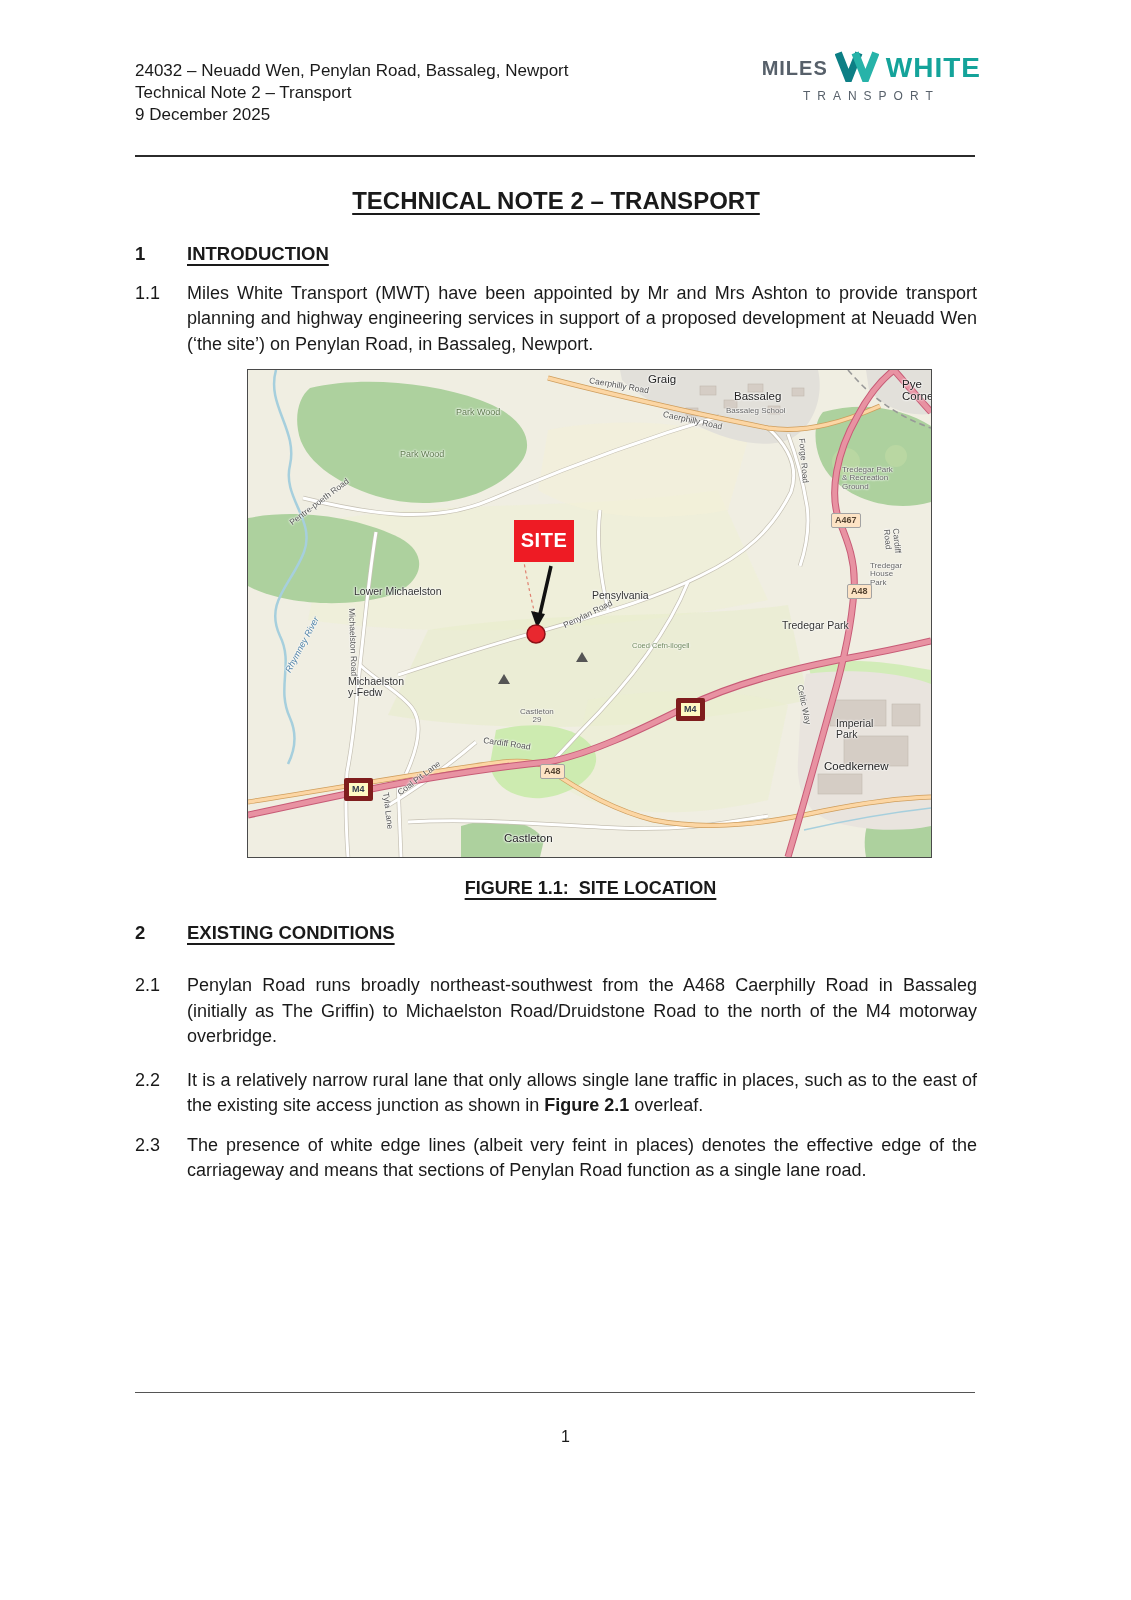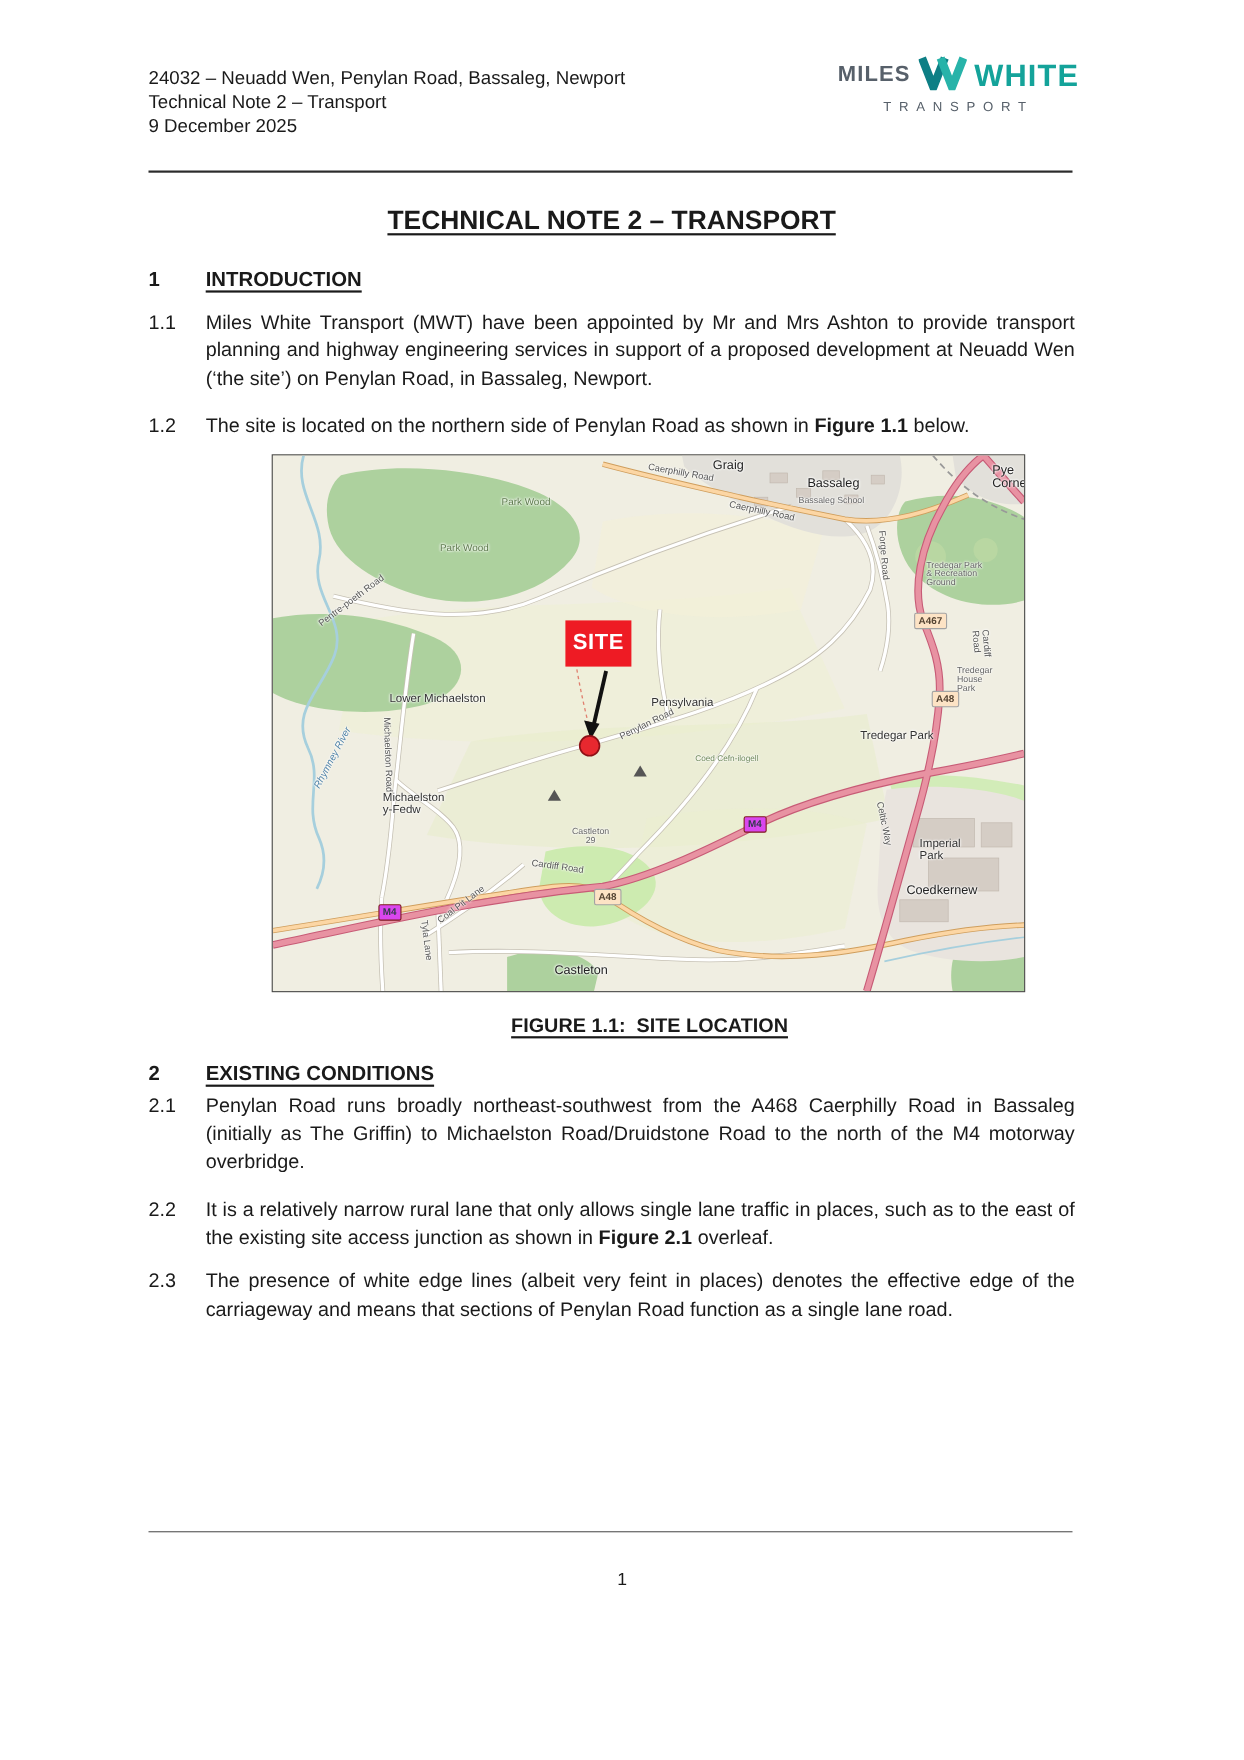--- a/index.html
+++ b/index.html
@@ -20,21 +20,21 @@
   .doc-title{text-align:center;font-weight:bold;font-size:24px;line-height:29px;}
   .doc-title + .doc-title{margin-top:14px;}
   .doc-title span{text-decoration:underline;text-decoration-thickness:2px;text-underline-offset:4px;}
 
   .sec{display:flex;font-weight:bold;font-size:18.5px;}
   .sec-1{margin-top:26px;}
   .sec-2{margin-top:18px;}
   .shead{text-decoration:underline;text-decoration-thickness:2px;text-underline-offset:4px;}
   .pnum{flex:0 0 52px;}
   .para{display:flex;margin-top:16px;}
-  .mt14{margin-top:14px;}.mt18{margin-top:18px;}.mt22{margin-top:22px;}.mt12{margin-top:4px;}
+  .mt14{margin-top:14px;}.mt18{margin-top:18px;}.mt22{margin-top:22px;}.mt12{margin-top:28px;}
   .ptext{flex:1;text-align:justify;}
 
   
   .figure-block{margin:12px 0 0 112px;width:687px;}
   .map-frame{position:relative;width:683px;height:487px;border:1px solid #4a4a4a;overflow:hidden;background:#f0eee2;}
   .map-caption{margin-top:18px;text-align:center;font-weight:bold;font-size:18px;white-space:pre-wrap;}
   .map-caption span{text-decoration:underline;text-decoration-thickness:2px;text-underline-offset:4px;}
 
   
   .ml{position:absolute;white-space:pre-line;transform-origin:0 0;line-height:1.05;
@@ -42,21 +42,21 @@
   .town{font-size:11.5px;color:#222;}
   .place{font-size:10.5px;color:#333;}
   .tiny{font-size:8px;color:#666;}
   .road{font-size:8.5px;color:#555;}
   .wood{font-size:9px;color:#5d7a4c;}
   .tinywood{font-size:7.5px;color:#708a5e;}
   .water{font-size:9px;font-style:italic;color:#5083a8;}
   .center{text-align:center;}
   .badge{position:absolute;font-size:9px;font-weight:bold;line-height:13px;padding:0 3px;border-radius:2px;}
   .badge-a{background:#fde3c5;border:1px solid #a3a3a3;color:#554433;}
-  .badge-m{background:#d946ef;border:1px solid #7f1d1d;color:#333a4d;}
+  .badge-m{background:#fef9c3;border:5px solid #7f1d1d;color:#333a4d;}
   .site-box{position:absolute;left:266px;top:150px;width:60px;height:42px;background:#ee1b24;
             display:flex;align-items:center;justify-content:center;color:#fff;font-weight:bold;
             font-size:20px;letter-spacing:.5px;text-shadow:none;}
 
   
   .footer-rule{position:absolute;left:135px;top:1392px;width:840px;border-top:1px solid #555;}
   .page-num{position:absolute;top:1428px;left:0;width:100%;text-align:center;font-size:16px;}
 </style>
 </head>
 <body>
@@ -92,24 +92,20 @@
     <div class="sec sec-1">
       <div class="pnum">1</div>
       <div class="shead">INTRODUCTION</div>
     </div>
 
     <div class="para mt14">
       <div class="pnum">1.1</div>
       <div class="ptext">Miles White Transport (MWT) have been appointed by Mr and Mrs Ashton to provide transport planning and highway engineering services in support of a proposed development at Neuadd Wen (‘the site’) on Penylan Road, in Bassaleg, Newport.</div>
     </div>
 
-    <div class="para mt18">
-      <div class="pnum">1.2</div>
-      <div class="ptext"><span>The site is located on the northern side of Penylan Road as shown in </span><b>Figure 1.1</b><span> below.</span></div>
-    </div>
 
     <div class="figure-block">
       <div class="map-frame">
         <svg viewBox="0 0 683 487" width="683" height="487">
           <rect width="683" height="487" fill="#f0eee2"></rect>
 
           <path d="M80,150 C200,130 340,140 470,120 L520,230 C380,260 200,270 60,250 Z" fill="#eef0d5" opacity="0.6"></path>
           <path d="M180,260 C300,240 430,250 540,235 L560,330 C420,360 260,365 140,345 Z" fill="#e7eccb" opacity="0.55"></path>
           <path d="M300,60 C380,45 450,55 500,70 L480,140 C400,155 330,145 290,120 Z" fill="#f3f0d8" opacity="0.6"></path>
           <path d="M340,330 C420,315 500,320 540,335 L520,430 C430,450 360,445 320,420 Z" fill="#ebeecf" opacity="0.55"></path>

